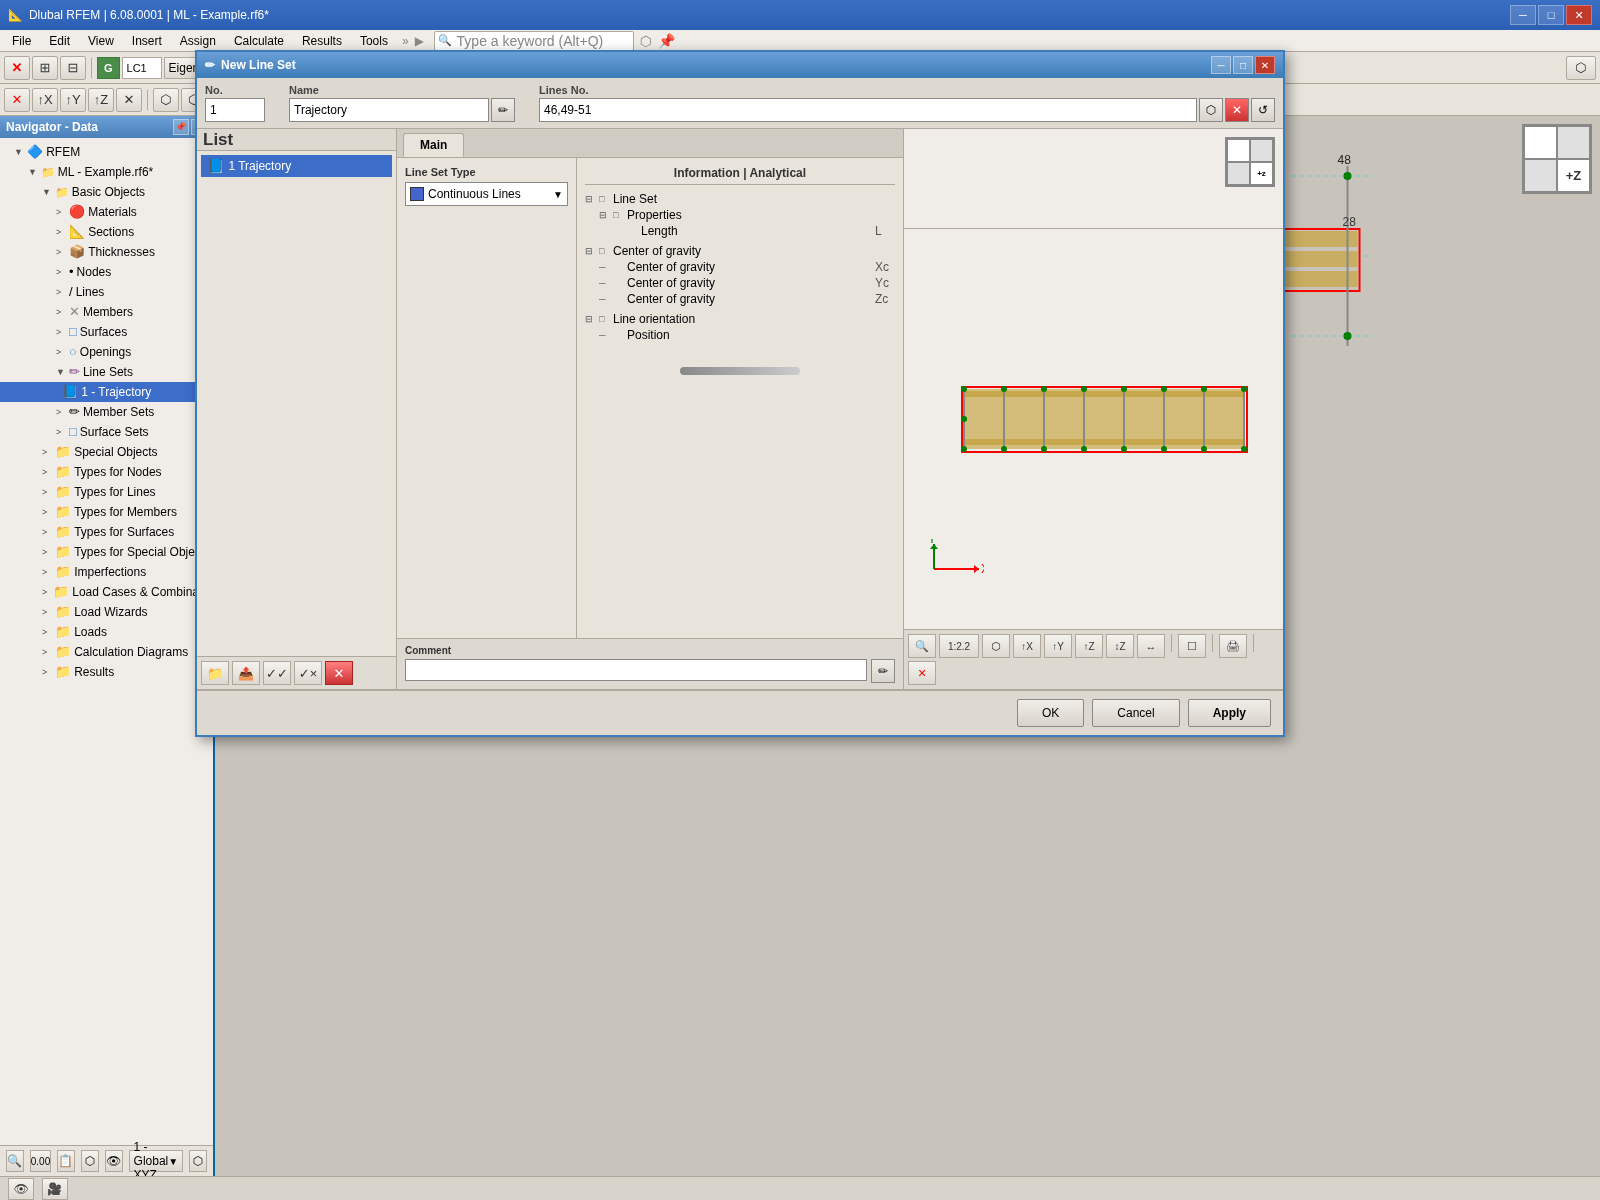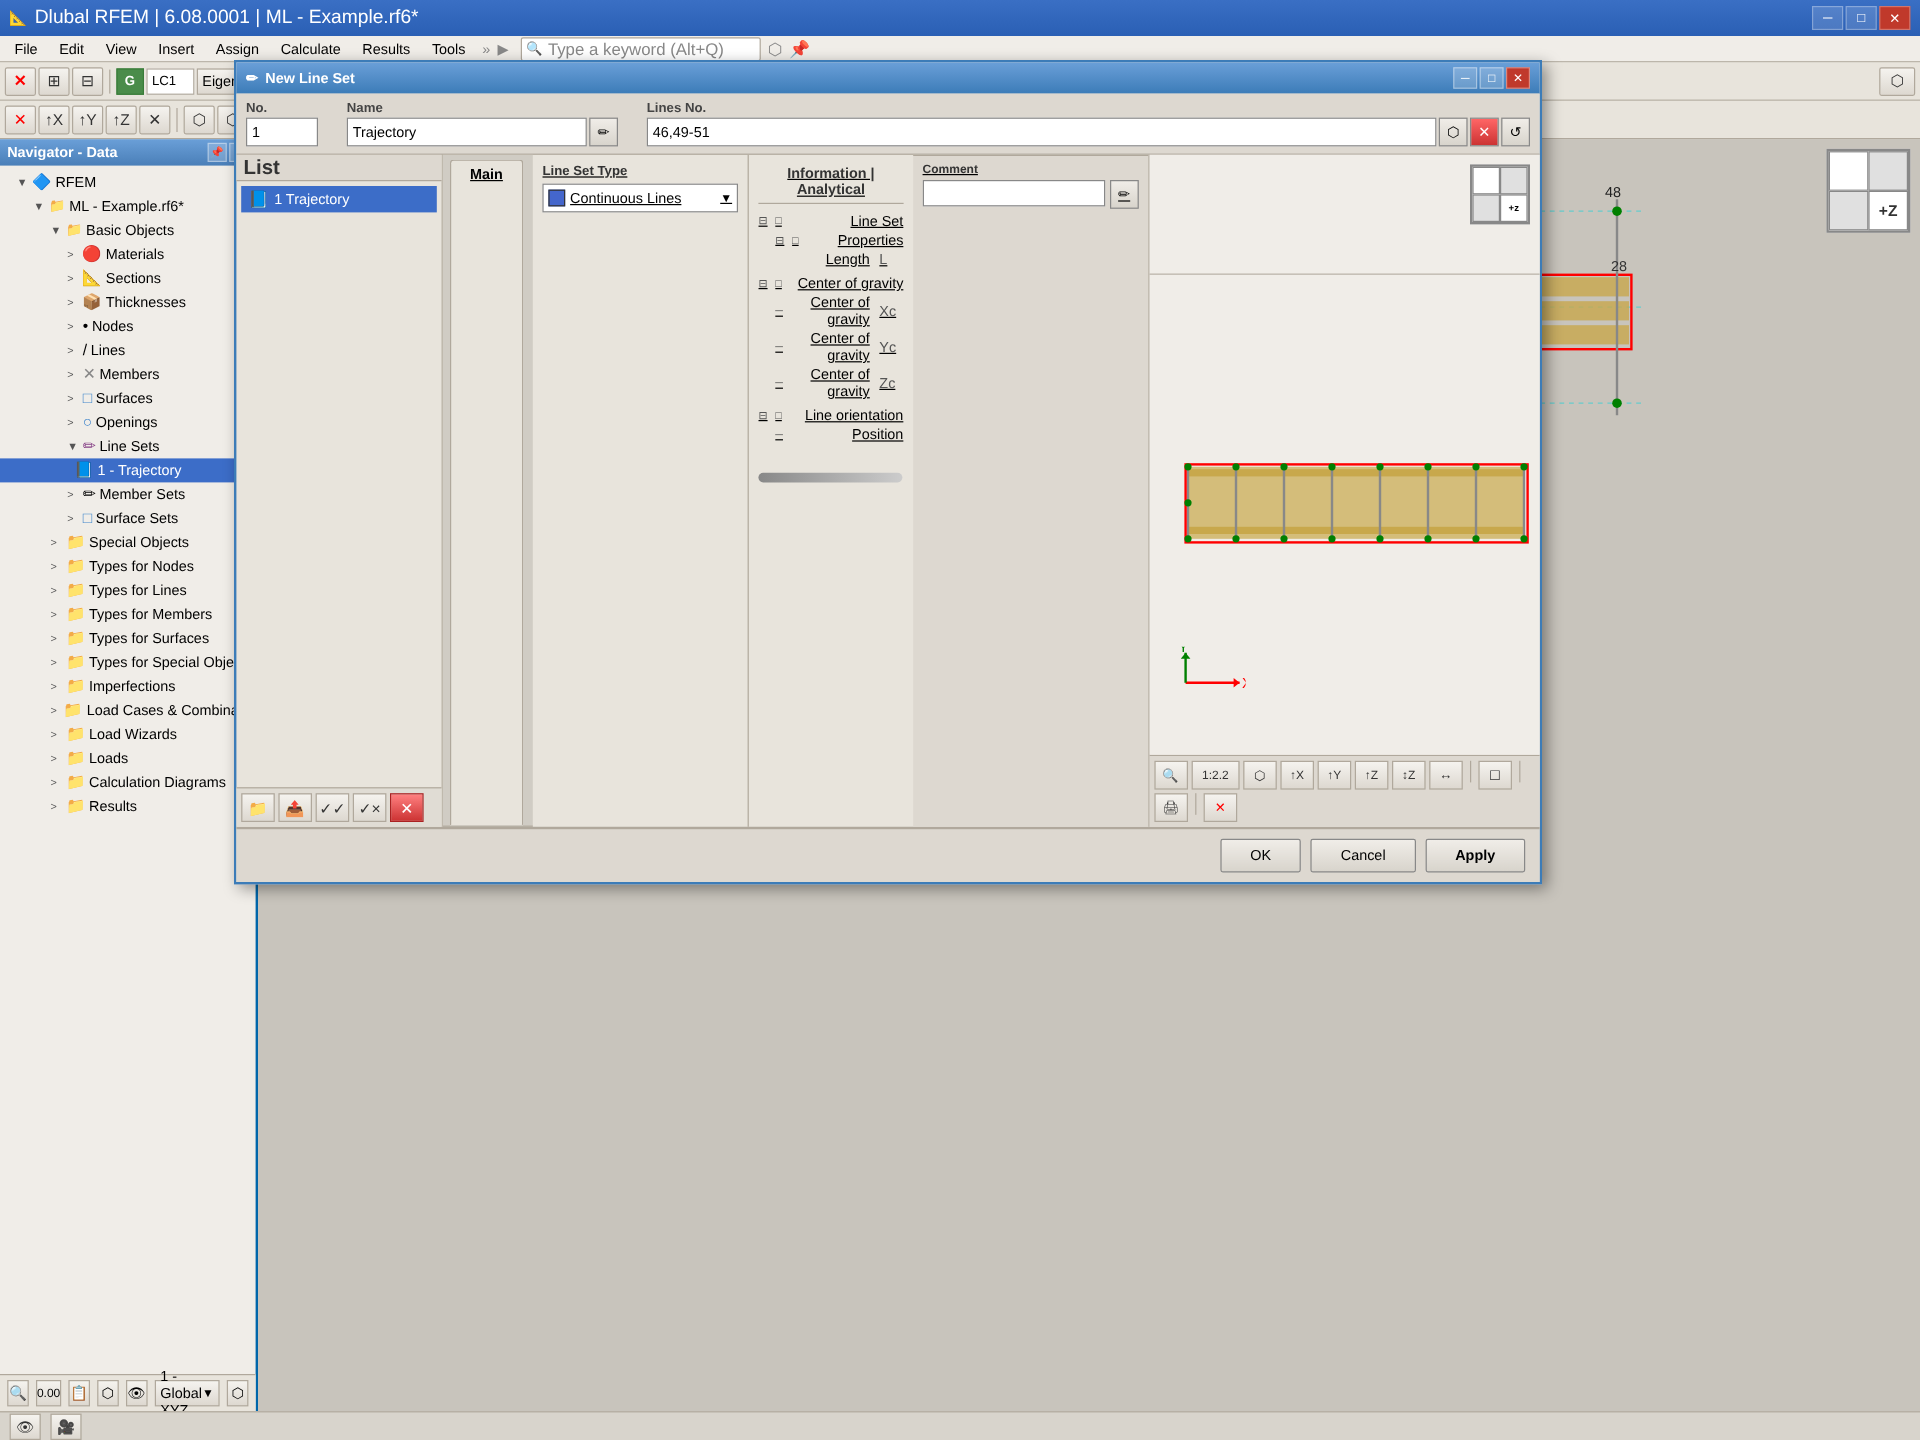--- a/index.html
+++ b/index.html
@@ -10,21 +10,21 @@
       background: linear-gradient(to bottom, #3a6fc4, #2a5fb4);
       color: white;
       height: 30px;
       display: flex;
       align-items: center;
       justify-content: space-between;
       padding: 0 8px;
       user-select: none;
     }
     .title-bar-left { display: flex; align-items: center; gap: 6px; }
-    .title-bar-title { font-size: 16px; font-weight: normal; }
+    .title-bar-title { font-size: 12px; font-weight: normal; }
     .title-bar-controls { display: flex; gap: 2px; }
     .title-bar-btn {
       width: 26px; height: 20px;
       background: rgba(255,255,255,0.15);
       border: 1px solid rgba(255,255,255,0.3);
       color: white; cursor: pointer; font-size: 11px;
       display: flex; align-items: center; justify-content: center;
     }
     .title-bar-btn.close-btn { background: #c0392b; }
 
@@ -339,22 +339,21 @@
     }
     .list-tb-btn.red-btn {
       background: linear-gradient(to bottom, #ff8080, #cc3333);
       color: white; border-color: #aa2222;
     }
 
     
     .modal-main-panel {
       flex: 1;
       display: flex;
-      flex-direction: row;
-      text-decoration: underline;
+      flex-direction: column;
     }
     .tab-bar {
       display: flex;
       background: #d0ccc4;
       border-bottom: 1px solid #b0a89c;
       padding: 4px 6px 0;
     }
     .tab {
       padding: 4px 16px;
       cursor: pointer;
@@ -428,21 +427,20 @@
       color: #555;
       font-size: 9px;
     }
     .tree-row .tree-icon {
       width: 14px;
       color: #555;
       font-size: 9px;
     }
     .tree-row .tree-label {
       flex: 1;
-      text-align: right;
     }
     .tree-row .tree-value {
       color: #555;
       margin-left: 8px;
       min-width: 20px;
     }
     .tree-indent1 { padding-left: 14px; }
     .tree-indent2 { padding-left: 28px; }
     .scrollbar-indicator {
       height: 8px;

